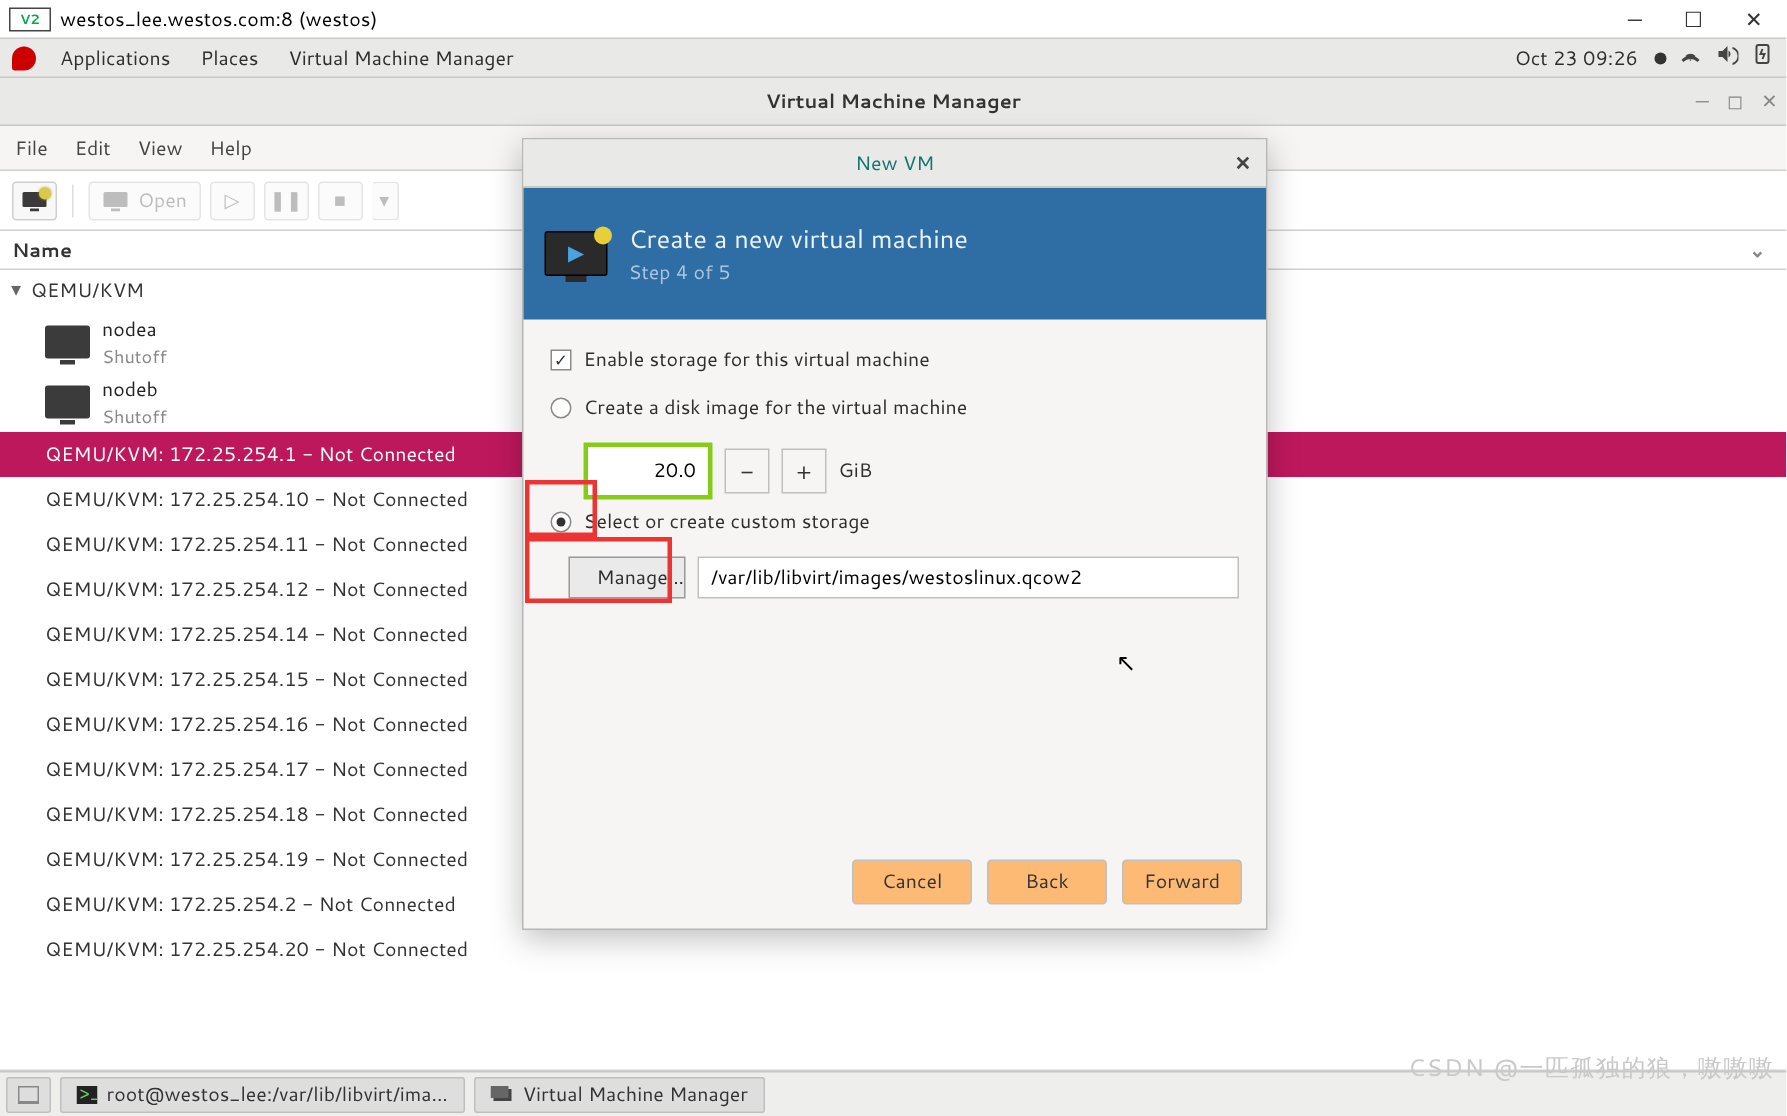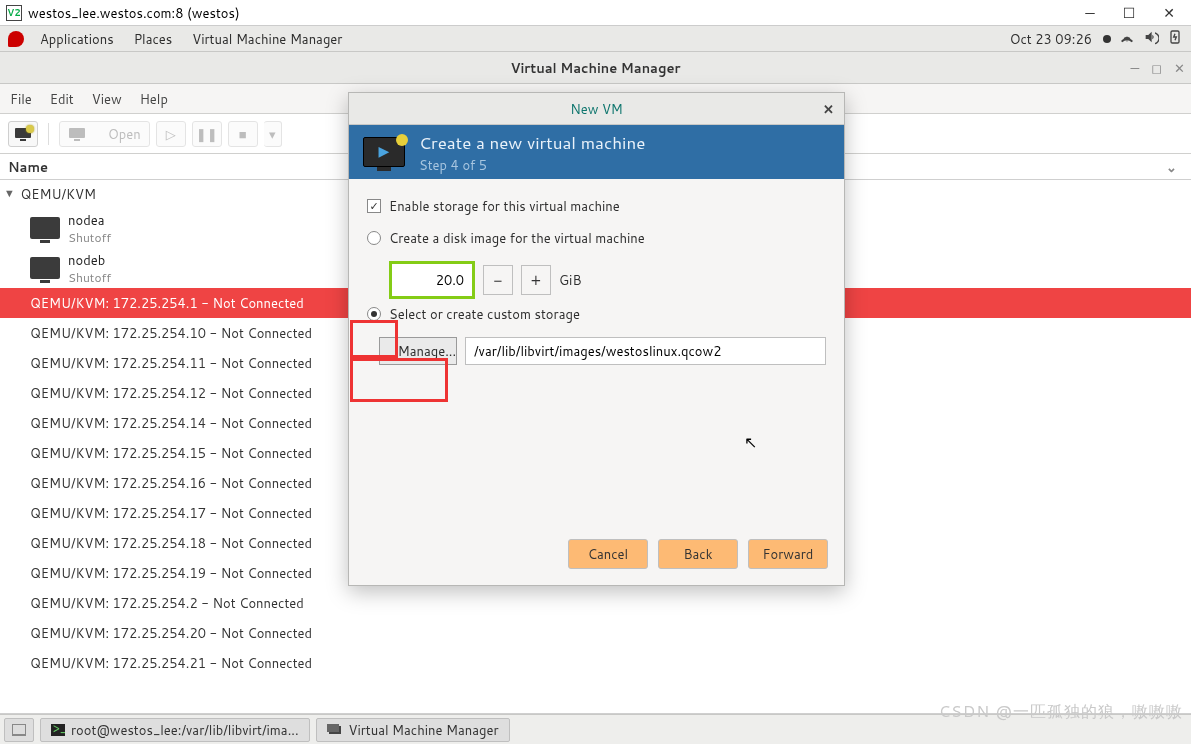--- a/index.html
+++ b/index.html
@@ -1,20 +1,20 @@
 <!DOCTYPE html>
 <html><head>
 <meta charset="utf-8">
 <style>
 * { box-sizing: border-box; margin: 0; padding: 0; font-family: "Cantarell", "Segoe UI", sans-serif; font-size: 13px; }
 body { background: #fff; width: 1191px; height: 744px; overflow: hidden; position: relative; }
 
 
 .vnc-titlebar { height: 26px; background: #fff; display: flex; align-items: center; padding: 0 6px; border-bottom: 1px solid #ccc; }
-.vnc-titlebar .vnc-icon { width: 16px; height: 16px; background: #fff; border: 1px solid #444; position: relative; margin-right: 6px; font-size: 9px; font-weight: bold; color: #0a4; display:flex; align-items:center; justify-content:center;}
+.vnc-titlebar .vnc-icon { width: 28px; height: 16px; background: #fff; border: 1px solid #444; position: relative; margin-right: 6px; font-size: 9px; font-weight: bold; color: #0a4; display:flex; align-items:center; justify-content:center;}
 .vnc-titlebar .win-controls { margin-left: auto; display: flex; gap: 28px; padding-right: 10px; }
 .vnc-titlebar .win-controls span { font-size: 14px; color: #333; cursor: default; }
 
 
 .gnome-bar { height: 26px; background: #e9e9e7; display: flex; align-items: center; padding: 0 8px; border-bottom: 1px solid #c8c8c6; color: #2e2e2e; }
 .gnome-bar .redhat-icon { width: 16px; height: 16px; background: #c00; border-radius: 50% 50% 50% 10%; margin-right: 6px; }
 .gnome-bar .menu-item { padding: 0 10px; }
 .gnome-bar .spacer { flex: 1; }
 .gnome-bar .tray { display: flex; align-items: center; gap: 8px; }
 .gnome-bar .tray .dot { width:8px; height:8px; background:#333; border-radius:50%; display:inline-block; margin-left:3px;}
@@ -44,34 +44,34 @@
 .tree { background: #fff; overflow: hidden; height: 534px; border-bottom: 1px solid #cfcfcf;}
 .tree-row { display: flex; align-items: center; padding: 4px 8px 4px 22px; color: #333; min-height: 28px; }
 .tree-head { padding-left: 8px; font-weight: 500; }
 .tree-head .arrow { display:inline-block; transform: rotate(90deg); margin-right:6px; color:#666;}
 .vm-row { padding-left: 30px; display:flex; align-items:center; gap:8px; min-height:40px;}
 .vm-monitor { width:30px; height:22px; background:#3b3b3b; border-radius:2px; position:relative;}
 .vm-monitor::after{content:""; position:absolute; bottom:-4px; left:50%; transform:translateX(-50%); width:10px; height:3px; background:#3b3b3b;}
 .vm-info .vm-name { font-size:13px; color:#222;}
 .vm-info .vm-status { font-size:12px; color:#888;}
 .conn-row { padding: 6px 8px 6px 30px; color:#333; }
-.conn-row.selected { background:#ef4444; color:#fff; }
+.conn-row.selected { background:#be185d; color:#fff; }
 
 
 .taskbar { position:absolute; bottom:0; left:0; right:0; height:30px; background:#eeeeec; border-top:1px solid #c8c8c6; display:flex; align-items:center; padding:0 4px; gap:6px;}
 .task-btn { height:24px; padding:0 10px; background:#dedede; border:1px solid #bfbfbf; border-radius:2px; display:flex; align-items:center; gap:6px; font-size:12px; color:#333;}
 .task-btn.small{ width:30px; padding:0; justify-content:center;}
 .watermark{ position:absolute; right:8px; bottom:21px; color:#c9c9c9; font-size:16px; letter-spacing:1px;}
 
 
 .modal { position:absolute; left:348px; top:92px; width:497px; background:#f6f5f4; border:1px solid #b7b7b5; box-shadow: 0 6px 20px rgba(0,0,0,.25); }
 .modal-titlebar { height:32px; background:#e9e9e7; display:flex; align-items:center; justify-content:center; position:relative; border-bottom:1px solid #c8c8c6;}
 .modal-titlebar .mtitle{ font-weight:normal; color:#0f766e;}
 .modal-titlebar .mclose{ position:absolute; right:10px; font-weight:bold; color:#444;}
-.modal-header { background:#2f6ea5; color:#fff; padding:5px 14px; display:flex; align-items:center; gap:14px;}
+.modal-header { background:#2f6ea5; color:#fff; padding:22px 14px; display:flex; align-items:center; gap:14px;}
 .modal-header .big-monitor { width:42px; height:30px; background:#2a2a2a; border-radius:2px; position:relative; border:1px solid #000;}
 .modal-header .big-monitor::before{content:"▶"; color:#4aa3df; position:absolute; left:50%; top:50%; transform:translate(-50%,-55%); font-size:14px;}
 .modal-header .big-monitor::after{content:""; position:absolute; bottom:-5px; left:50%; transform:translateX(-50%); width:14px; height:4px; background:#2a2a2a;}
 .modal-header .big-monitor .star{position:absolute; top:-4px; right:-4px; width:12px; height:12px; background:#e7cf3a; border-radius:50%;}
 .modal-header .hdr-text .line1{ font-size:17px; color:#eaf2fa;}
 .modal-header .hdr-text .line2{ font-size:13px; color:#a8c6e0; margin-top:2px;}
 .modal-body { padding: 18px 18px 10px 18px; color:#2e2e2e; }
 .chk-row, .rad-row { display:flex; align-items:center; gap:8px; margin-bottom:14px;}
 .chk { width:14px; height:14px; border:1px solid #888; background:#fff; display:flex; align-items:center; justify-content:center; font-size:11px; color:#333;}
 .rad { width:14px; height:14px; border:1px solid #888; border-radius:50%; background:#fff; display:flex; align-items:center; justify-content:center;}
@@ -152,21 +152,21 @@
 </div>
 
 <div class="vmm-toolbar">
   <span class="tb-icon monitor">
     <svg width="18" height="14" viewBox="0 0 18 14">
         <rect x="1" y="1" width="16" height="10" fill="#3a3a3a" rx="1"></rect>
         <rect x="6" y="12" width="6" height="2" fill="#3a3a3a"></rect>
       </svg>
   </span>
   <span class="tb-sep"></span>
-  <span class="tb-icon disabled" style="width:auto; padding:0 8px; gap:22px;">
+  <span class="tb-icon disabled" style="width:auto; padding:0 8px; gap:6px;">
     <svg width="18" height="14" viewBox="0 0 18 14">
         <rect x="1" y="1" width="16" height="10" fill="#888" rx="1"></rect>
         <rect x="6" y="12" width="6" height="2" fill="#888"></rect>
       </svg>
     <span>Open</span>
   </span>
   <span class="tb-icon disabled">▷</span>
   <span class="tb-icon disabled">❚❚</span>
   <span class="tb-icon disabled">■</span>
   <span class="tb-icon disabled" style="width:18px; border-left:none;">▾</span>
@@ -204,21 +204,20 @@
       <div class="conn-row">QEMU/KVM: 172.25.254.11 - Not Connected</div>
       <div class="conn-row">QEMU/KVM: 172.25.254.12 - Not Connected</div>
       <div class="conn-row">QEMU/KVM: 172.25.254.14 - Not Connected</div>
       <div class="conn-row">QEMU/KVM: 172.25.254.15 - Not Connected</div>
       <div class="conn-row">QEMU/KVM: 172.25.254.16 - Not Connected</div>
       <div class="conn-row">QEMU/KVM: 172.25.254.17 - Not Connected</div>
       <div class="conn-row">QEMU/KVM: 172.25.254.18 - Not Connected</div>
       <div class="conn-row">QEMU/KVM: 172.25.254.19 - Not Connected</div>
       <div class="conn-row">QEMU/KVM: 172.25.254.2 - Not Connected</div>
       <div class="conn-row">QEMU/KVM: 172.25.254.20 - Not Connected</div>
-      <div class="conn-row">QEMU/KVM: 172.25.254.21 - Not Connected</div>
     </div>
 </div>
 
 <div class="modal">
   <div class="modal-titlebar">
     <span class="mtitle">New VM</span>
     <span class="mclose">✕</span>
   </div>
   <div class="modal-header">
     <div class="big-monitor">

